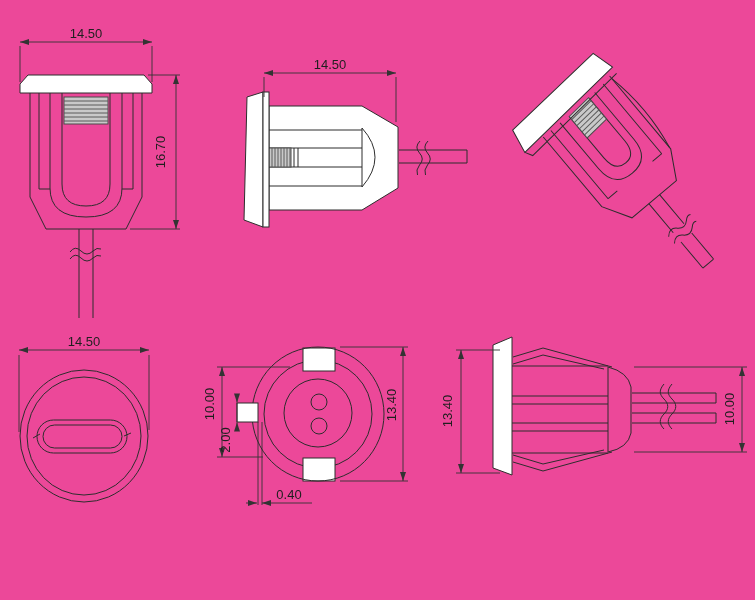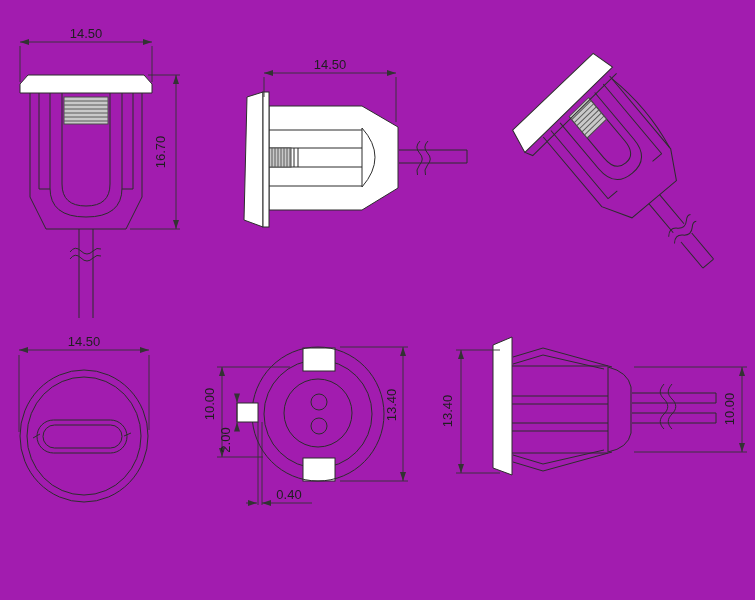--- a/index.html
+++ b/index.html
@@ -1,16 +1,16 @@
 <!DOCTYPE html>
 <html><head>
 <meta charset="utf-8">
 <style>
   html,body{margin:0;padding:0;background:#ffffff;}
-  .canvas{position:relative;width:755px;height:600px;background:#a21caf;overflow:hidden;}
+  .canvas{position:relative;width:755px;height:600px;background:#ec4899;overflow:hidden;}
   svg{display:block;}
   .ln{fill:none;stroke:#2d2d2d;stroke-width:1;}
   .fw{fill:#ffffff;stroke:#2d2d2d;stroke-width:1;}
   .rib{fill:#c9c9c9;stroke:#4a4a4a;stroke-width:1;}
   .hatch{stroke:#5a5a5a;stroke-width:1;fill:none;}
   .dim{fill:none;stroke:#333333;stroke-width:0.9;}
   .dimtxt{font-family:"Liberation Sans",sans-serif;font-size:13px;fill:#1f1f1f;}
   .arr{fill:#333333;}
 </style>
 </head>

